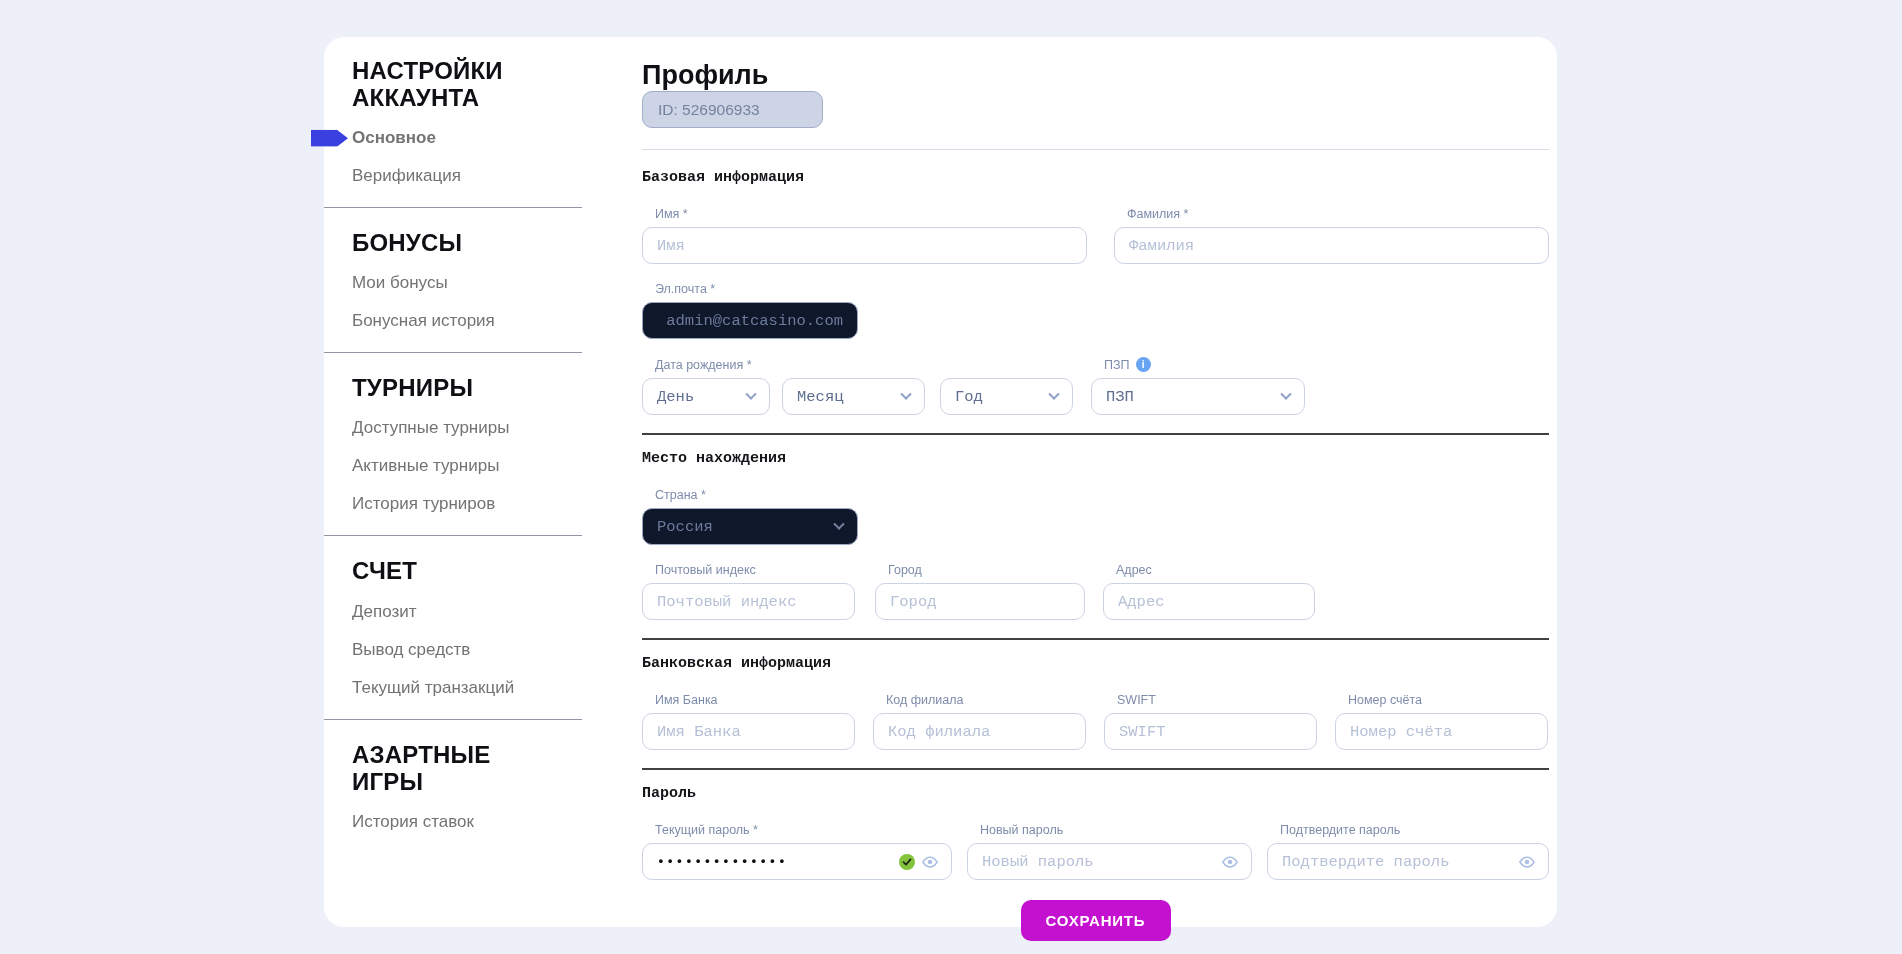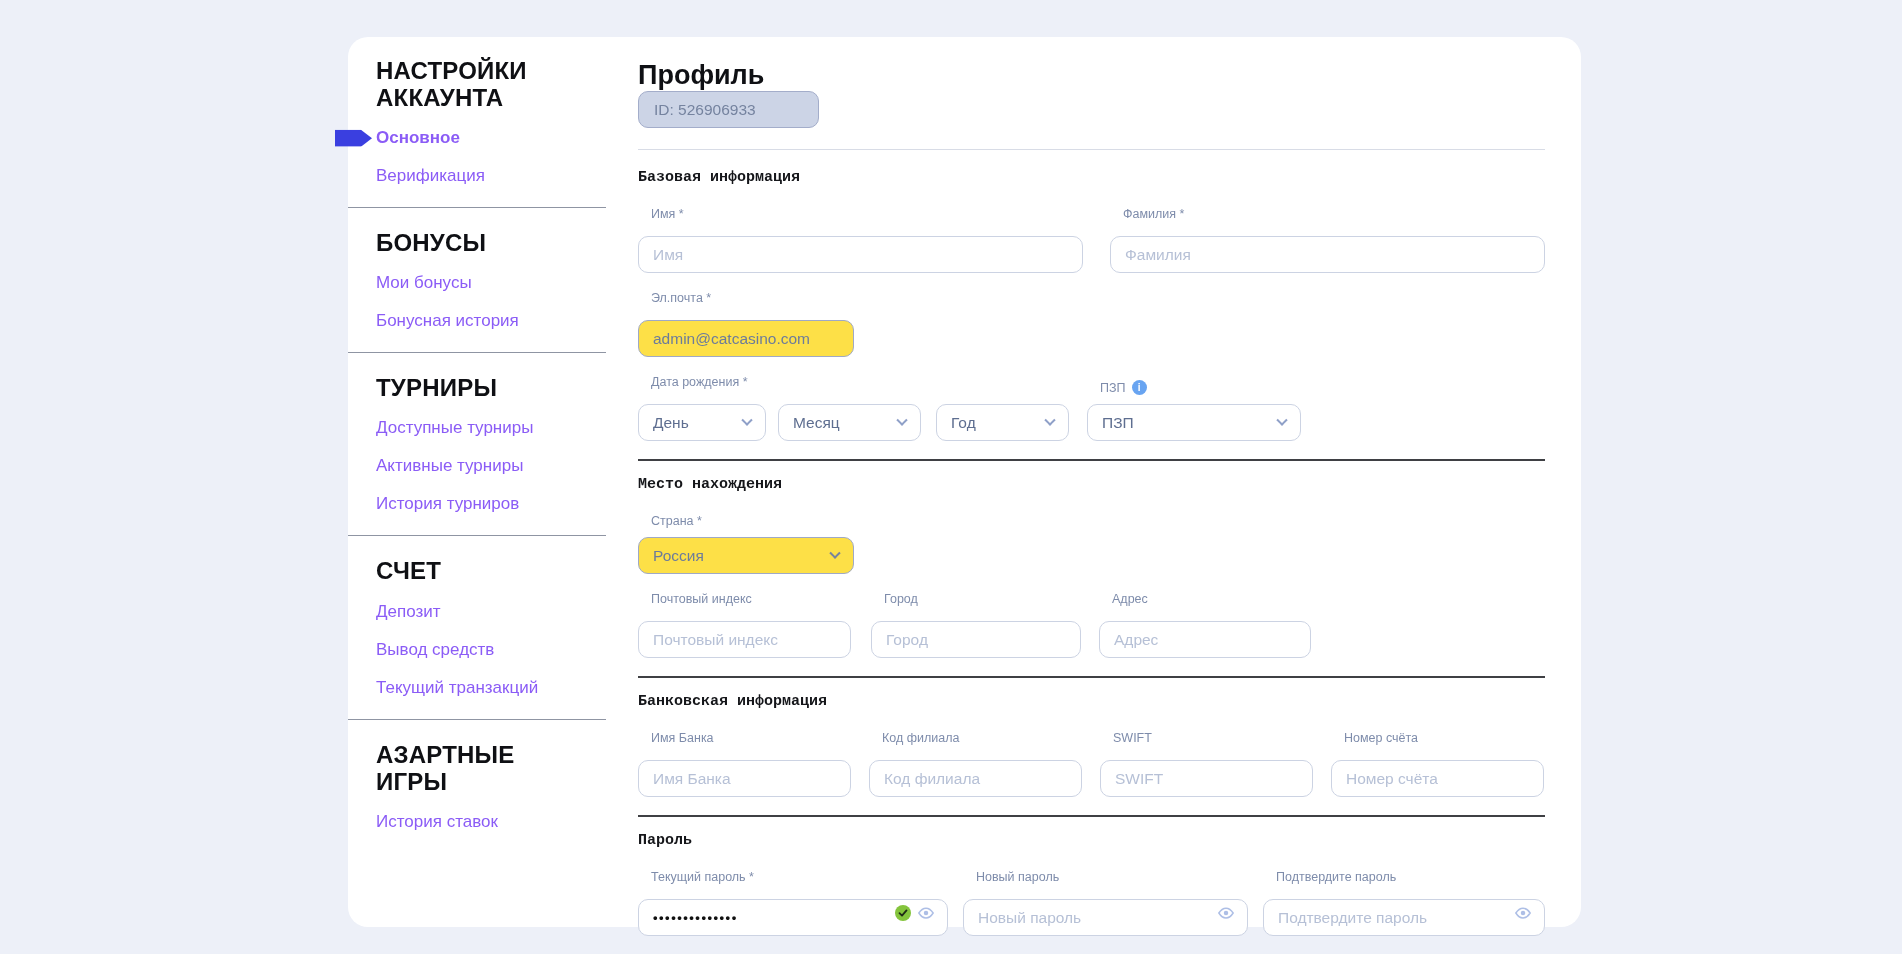--- a/index.html
+++ b/index.html
@@ -4,36 +4,37 @@
 <style>
   * { box-sizing: border-box; margin: 0; padding: 0; }
   html, body { width: 1902px; height: 954px; overflow: hidden; }
   body {
     background: #edf0f8;
     font-family: "Liberation Sans", sans-serif;
     color: #17181c;
   }
   .card {
     position: absolute;
-    left: 348px; top: 37px;
+    left: 324px; top: 37px;
     width: 1233px; height: 890px;
     background: #ffffff;
     border-radius: 20px;
     display: flex;
+    gap: 28px;
   }
   
   .sidebar { width: 258px; padding: 20px 0 0 28px; flex: none; }
   .sb-title {
     font-size: 24px; font-weight: 800; line-height: 1.13;
     letter-spacing: 0.2px; color: #0f1014; margin-bottom: 17px;
     text-transform: uppercase; max-width: 210px;
   }
   .sb-item {
     position: relative; font-size: 17px; font-weight: 500;
-    margin-bottom: 18px; cursor: pointer; color: #8b5cf6;
+    margin-bottom: 18px; cursor: pointer; color: #737373;
   }
   .sb-item.active { font-weight: 700; }
   .active-marker {
     position: absolute; left: -41px; top: 50%;
     transform: translateY(-50%);
     width: 37px; height: 17px; background: #3a3fe0;
     clip-path: polygon(0 0, 70% 0, 100% 50%, 70% 100%, 0 100%);
   }
   .sb-divider {
     border: 0; border-top: 1.5px solid #8f95a3;
@@ -55,34 +56,34 @@
   .row { display: flex; align-items: flex-end; margin-bottom: 18px; }
   .field { flex: none; }
   .f-label {
     display: flex; align-items: center; gap: 6px;
     font-size: 12.5px; color: #7e8cab; margin: 0 0 6px 13px;
     white-space: nowrap;
   }
   .f-input, .f-select {
     width: 100%; height: 37px; border-radius: 10px;
     border: 1.5px solid #ccd3e3; background: #fff;
-    font-family: Liberation Sans, sans-serif;
-    font-size: 15.5px; color: #3c4660; padding: 16px 14px; outline: none; margin-top: 9px;
+    font-family: Liberation Mono, monospace;
+    font-size: 15.5px; color: #3c4660; padding: 16px 14px; outline: none;
   }
   .f-input::placeholder { color: #b6c0d6; opacity: 1; }
   .f-select {
     display: flex; align-items: center; justify-content: space-between;
     cursor: pointer; color: #5e6e90;
   }
   .chev {
     width: 8px; height: 8px; flex: none;
     border-right: 2px solid #8fa0c8; border-bottom: 2px solid #8fa0c8;
     transform: rotate(45deg) translate(-2px,-2px);
   }
-  .filled { background: #fde047; border-color: #9fa9c6; color: #6c7b9b; }
+  .filled { background: #0f172a; border-color: #9fa9c6; color: #6c7b9b; text-align: right; }
   .filled .chev { border-color: #76839e; }
   input.filled { color: #6c7b9b; }
   
   .w-name{width:445px}.w-lastname{width:435px;margin-left:27px}
   .w-email{width:216px}.w-phone{width:130px;margin-left:24px}
   .w-day{width:128px}.w-month{width:143px;margin-left:12px}.w-year{width:133px;margin-left:15px}
   .w-gender{width:203px;margin-left:27px}.w-pzp{width:214px;margin-left:18px}
   .w-country{width:216px}
   .w-zip{width:213px}.w-city{width:210px;margin-left:20px}.w-addr{width:212px;margin-left:18px}
   .w-bank{width:213px}.w-bank + .w-bank{margin-left:18px}

